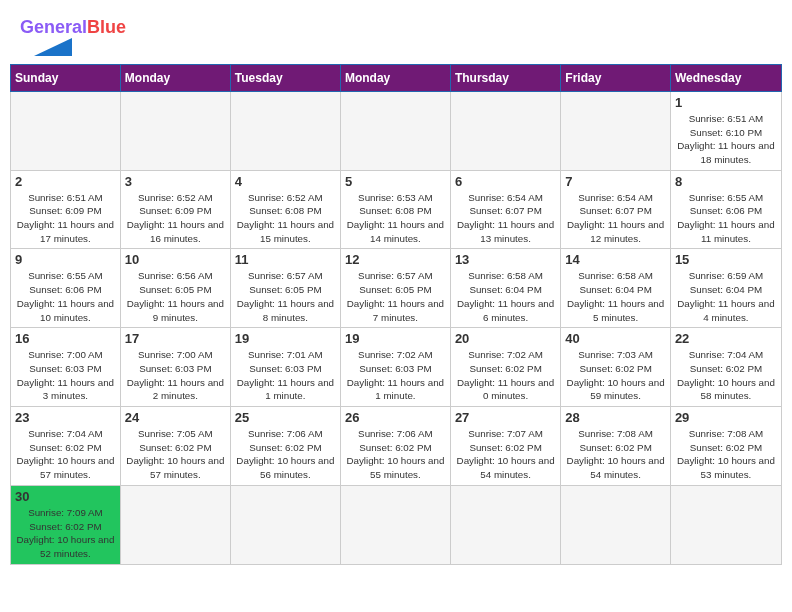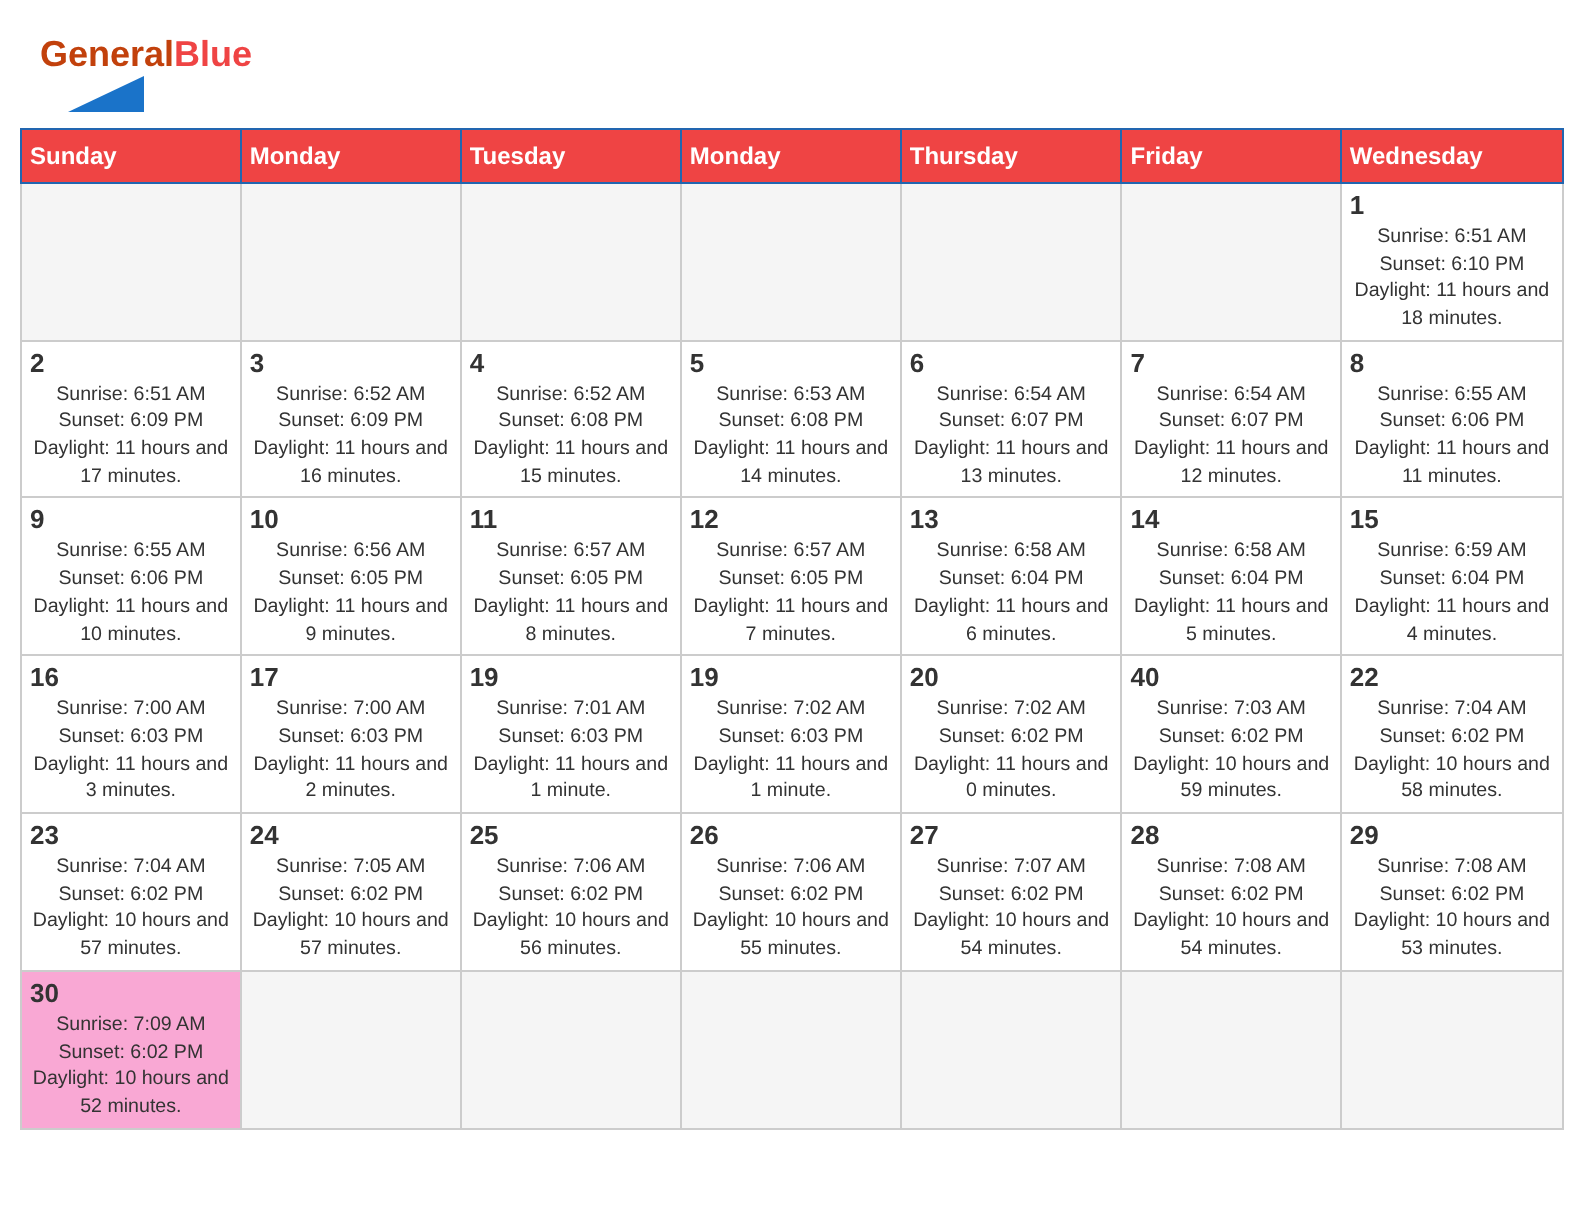--- a/index.html
+++ b/index.html
@@ -22,21 +22,21 @@
       flex-direction: column;
       align-items: flex-start;
     }
     .logo-text {
       font-size: 18px;
       font-weight: bold;
       color: #333;
       line-height: 1.1;
     }
     .logo-text span {
-      color: #c2410c;
+      color: #8b5cf6;
     }
     .title-block {
       text-align: right;
     }
     .month-year {
       font-size: 32px;
       font-weight: bold;
       color: #333;
       line-height: 1.1;
     }
@@ -45,21 +45,21 @@
       color: #555;
       margin-top: 2px;
     }
     .calendar {
       width: 100%;
       border-collapse: collapse;
       border: 1px solid #ccc;
       font-size: 10.5px;
     }
     .calendar th {
-      background: #ef4444;
+      background: #701a75;
       color: #fff;
       padding: 6px 4px;
       text-align: left;
       font-size: 12px;
       font-weight: bold;
       border: 1px solid #2266b0;
     }
     .calendar td {
       border: 1px solid #ccc;
       vertical-align: top;
@@ -80,21 +80,21 @@
     .day-info {
       font-size: 9.8px;
       color: #333;
       line-height: 1.4;
       text-align: center;
     }
     .last-row td {
       background: #f5f5f5;
     }
     .last-row td.has-data {
-      background: #f9a8d4;
+      background: #22c55e;
     }
   </style>
 </head>
 <body>
 
 <div class="header">
   <div class="logo">
     <div style="display:flex; align-items:center;">
       <span class="logo-text">
         <span>General</span><span style="color:#ef4444;">Blue</span>

